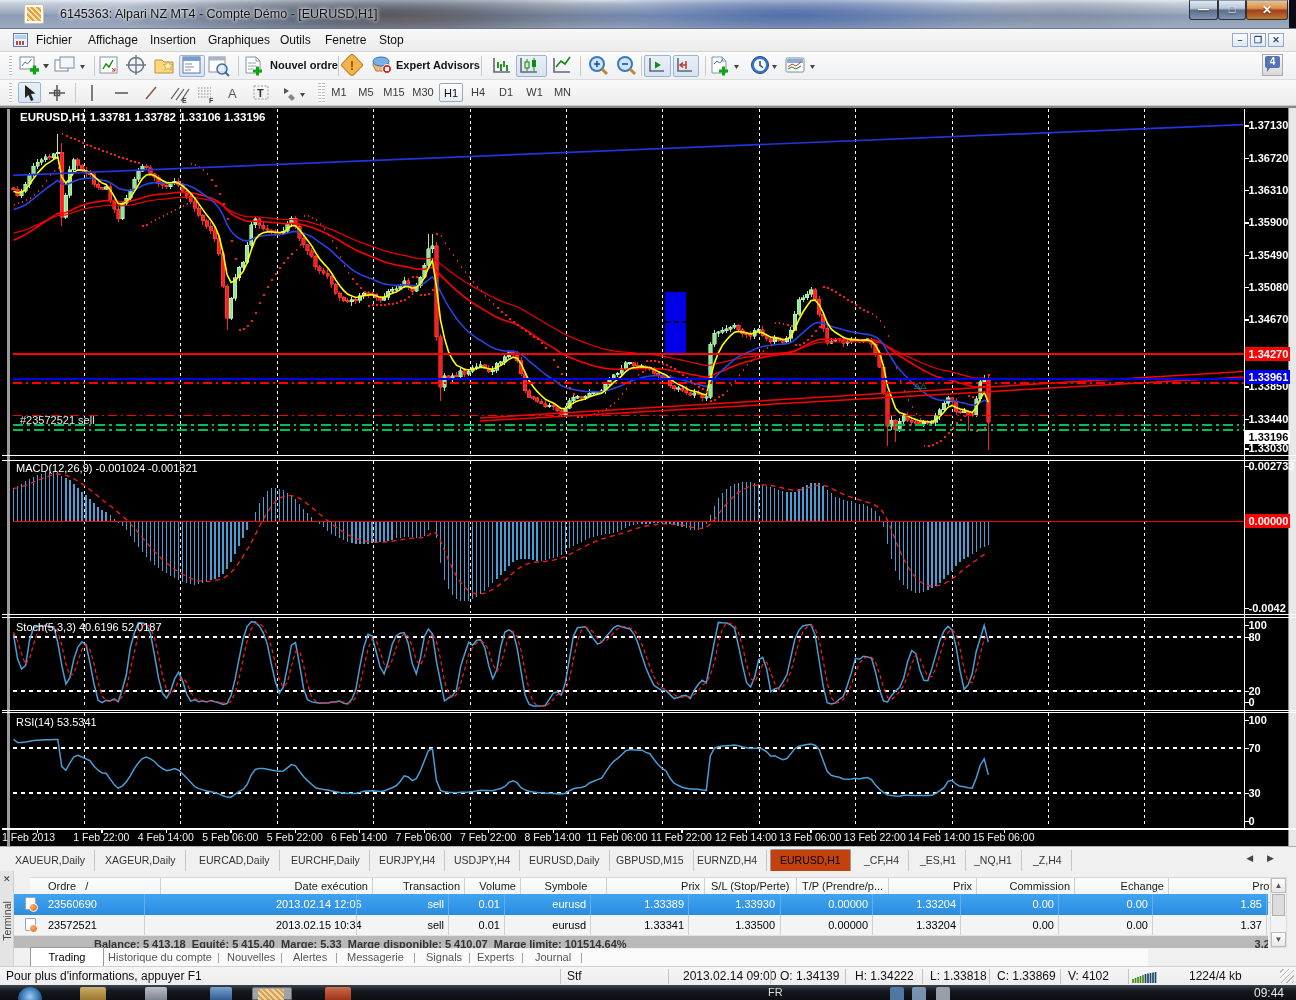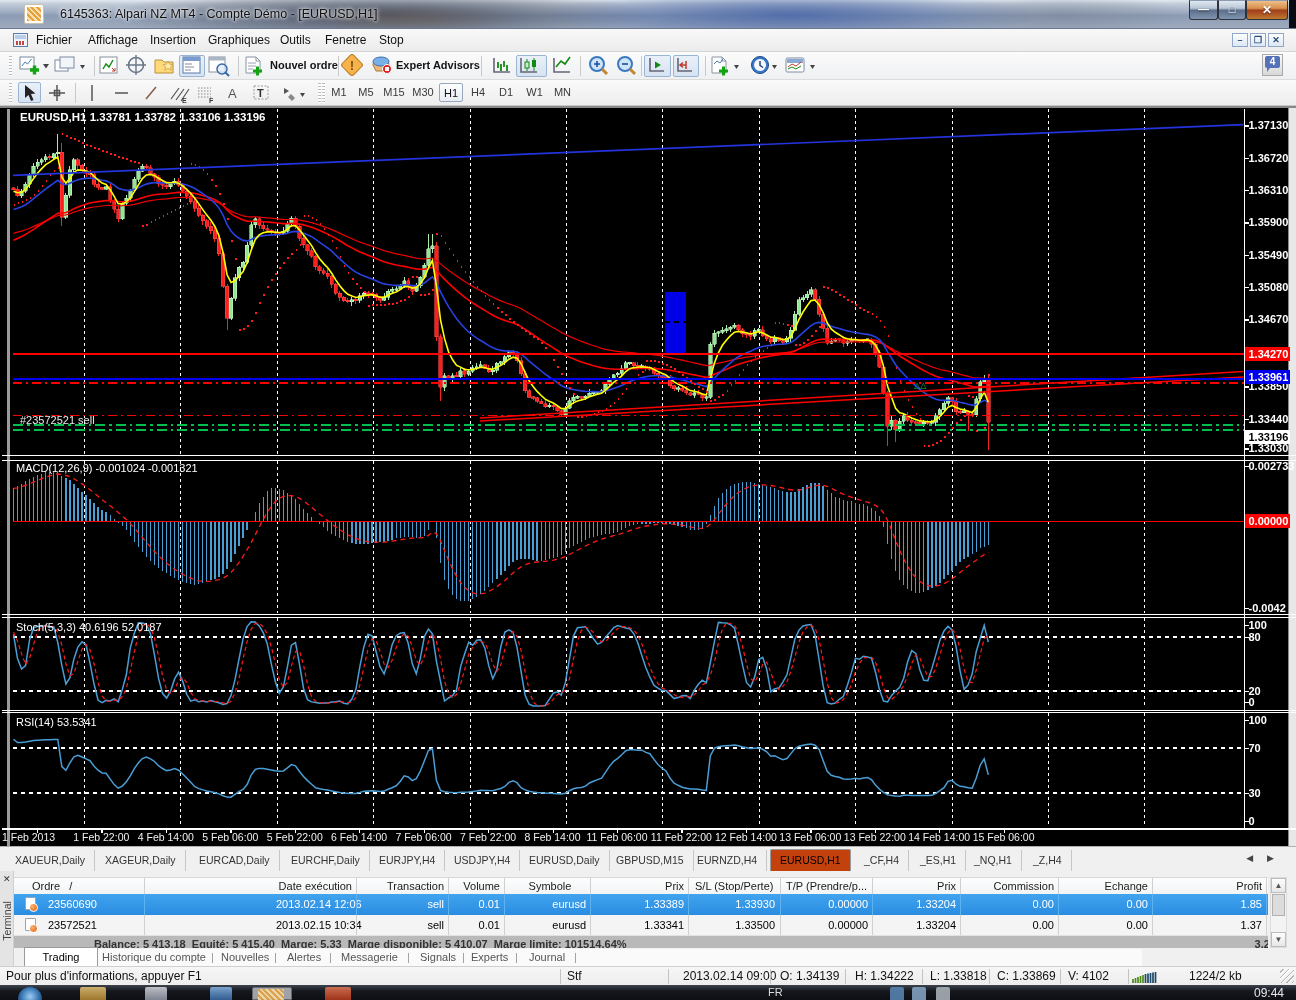--- a/index.html
+++ b/index.html
@@ -40,30 +40,30 @@
 
 #tabbar{left:0;top:846px;width:1296px;height:25px;background:#f0f0f0;border-top:1px solid #b0b0b0;font-size:10.5px;color:#333}
 #tabbar .tab{position:absolute;top:3px;height:21px;line-height:20px;padding:0 9px;border-right:1px solid #c6c6c6}
 #tabbar .on{background:#c2410c;border:1px solid #9a9a9a;border-bottom:1px solid #fff;border-radius:2px 2px 0 0;color:#000;top:2px;height:23px}
 #tabarrows{position:absolute;right:8px;top:6px;font-size:9px;color:#444;letter-spacing:14px}
 
 #terminal{left:0;top:871px;width:1296px;height:95px;background:#f0f0f0}
 #tside{position:absolute;left:0;top:0;width:14px;height:95px;background:#e4e4e4;border-right:1px solid #cfcfcf}
 #tside .vt{position:absolute;left:-28px;top:44px;width:70px;transform:rotate(-90deg);font-size:10.5px;color:#444;text-align:center}
 #tside .x{position:absolute;left:3px;top:3px;font-size:9px;color:#333}
-#thead{position:absolute;left:14px;top:6px;width:1254px;height:26px;background:linear-gradient(180deg,#fdfdfd,#eceff2);border-top:1px solid #d8d8d8;border-bottom:1px solid #c4c4c4;font-size:11px;color:#1a1a1a}
+#thead{position:absolute;left:30px;top:6px;width:1254px;height:26px;background:linear-gradient(180deg,#fdfdfd,#eceff2);border-top:1px solid #d8d8d8;border-bottom:1px solid #c4c4c4;font-size:11px;color:#1a1a1a}
 .hc{position:absolute;top:2px;white-space:nowrap}
 .vline{position:absolute;top:0;width:1px;height:100%;background:#d0d0d0}
 .row{position:absolute;left:14px;width:1254px;height:21px;font-size:11px}
 .cellr{position:absolute;top:4px;text-align:right;white-space:nowrap}
 .celll{position:absolute;top:4px;white-space:nowrap}
 #row1{top:23px;background:linear-gradient(180deg,#41a4ef,#2a8ce0);color:#fff}
 #row2{top:44px;background:#f4f4f4;color:#000;border-bottom:1px solid #e2e2e2}
 #rowsum{position:absolute;left:14px;top:65px;width:1254px;height:12px;background:#b9b9b9;overflow:hidden;font-size:11px;font-weight:bold;color:#333}
-#ttabs{position:absolute;left:24px;top:78px;width:1118px;height:17px;background:#fafafa;font-size:11px;color:#555}
+#ttabs{position:absolute;left:30px;top:78px;width:1118px;height:17px;background:#fafafa;font-size:11px;color:#555}
 #ttabs .on{position:absolute;left:0;top:-2px;width:74px;height:19px;background:#fff;border:1px solid #9a9a9a;border-bottom:none;text-align:center;color:#000;line-height:18px}
 .docico{position:absolute;width:11px;height:13px;background:#fff;border:1px solid #9aa4b0;border-radius:1px}
 .docico::after{content:"";position:absolute;right:-3px;bottom:-3px;width:7px;height:7px;border-radius:50%;background:radial-gradient(circle at 35% 35%,#ffb26e,#e05a00);border:1px solid #fff}
 #tscroll{position:absolute;right:9px;top:6px;width:17px;height:71px;background:#f3f3f3;border:1px solid #dcdcdc}
 .sbtn{position:absolute;left:0;width:15px;height:15px;background:linear-gradient(180deg,#fefefe,#e6e6e6);border:1px solid #bcbcbc;color:#555;font-size:8px;text-align:center;line-height:14px}
 
 #status{left:0;top:966px;width:1296px;height:19px;background:linear-gradient(180deg,#f6f6f6,#ededed);border-top:1px solid #cfcfcf;font-size:12px;color:#111}
 #status div{position:absolute;top:2px;white-space:nowrap}
 #status .sv{position:absolute;top:2px;width:1px;height:15px;background:#c4c4c4}
 #grip2{position:absolute;right:2px;top:3px;width:14px;height:14px;background:repeating-linear-gradient(135deg,transparent 0 2px,#b5b5b5 2px 3px,#fff 3px 4px)}
@@ -569,21 +569,21 @@
 <div style="left:930px">L: 1.33818</div>
 <div class="sv" style="left:989px"></div>
 <div style="left:997px">C: 1.33869</div>
 <div class="sv" style="left:1060px"></div>
 <div style="left:1068px">V: 4102</div>
 <div class="sv" style="left:1128px"></div>
 <svg style="position:absolute;left:1132px;top:3px" width="26" height="13">
 <path d="M1 13V9M3.5 13V8M6 13V7M8.5 13V6M11 13V5" stroke="#4a8a1a" stroke-width="1.7"></path>
 <path d="M13.5 13V4M16 13V3.5M18.5 13V3M21 13V2.5M23.5 13V2" stroke="#1a4a66" stroke-width="1.7"></path>
 </svg>
-<div style="left:1189px">1224/2 kb</div>
+<div style="left:1189px">1224/4 kb</div>
 <div id="grip2"></div>
 </div>
 
 <div id="taskbar" class="abs">
 <div style="position:absolute;left:18px;top:2px;width:24px;height:24px;border-radius:50%;background:radial-gradient(circle at 50% 40%,#9ecbf0 0%,#3a7ab8 45%,#14304e 80%)"></div>
 <div class="tico" style="left:80px;width:26px;background:linear-gradient(180deg,#e8c578,#b88a30)"></div>
 <div class="tico" style="left:145px;width:22px;background:linear-gradient(180deg,#d8d8e0,#9098a8)"></div>
 <div class="tico" style="left:210px;width:22px;background:linear-gradient(180deg,#88b8e8,#3a6aa8)"></div>
 <div class="tico" style="left:252px;top:2px;width:40px;height:13px;background:#b8bcc2;border:1px solid #777"></div>
 <div class="tico" style="left:258px;top:4px;width:26px;background:repeating-linear-gradient(45deg,#e6a23c 0 2px,#f7dfae 2px 4px)"></div>

